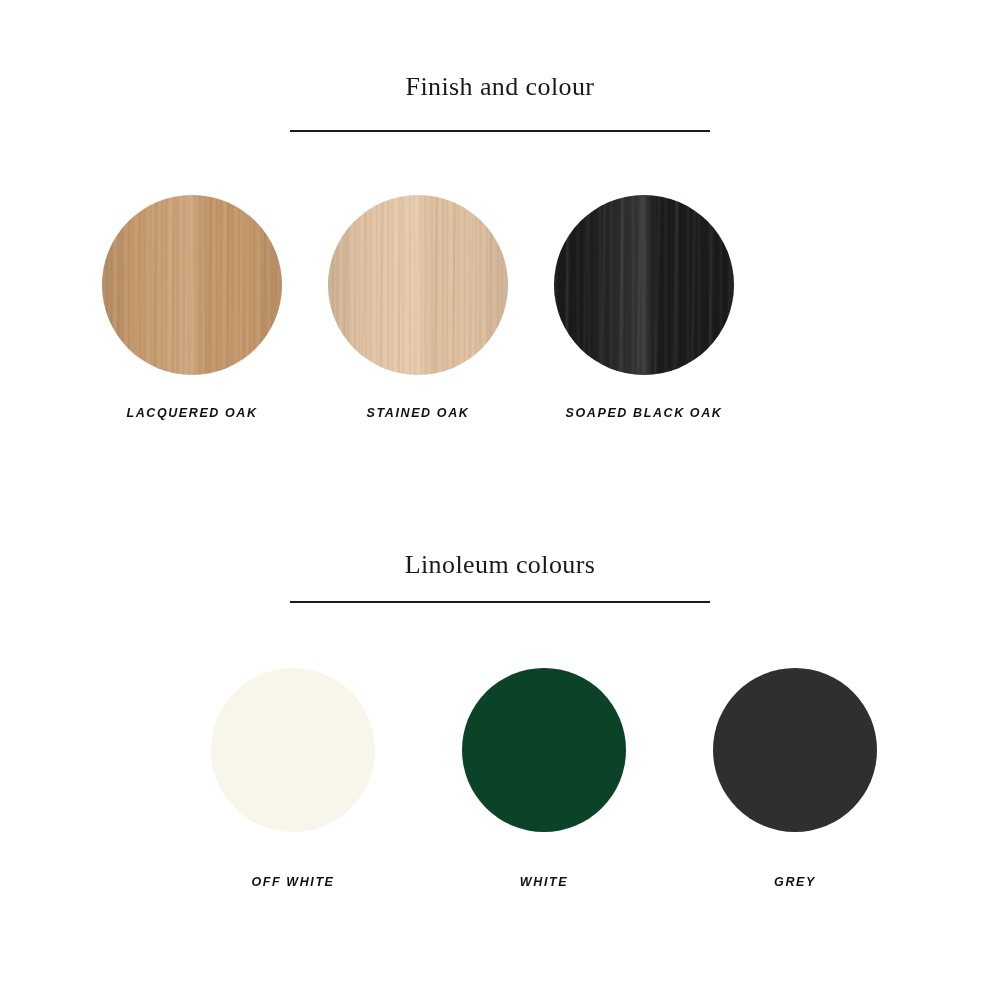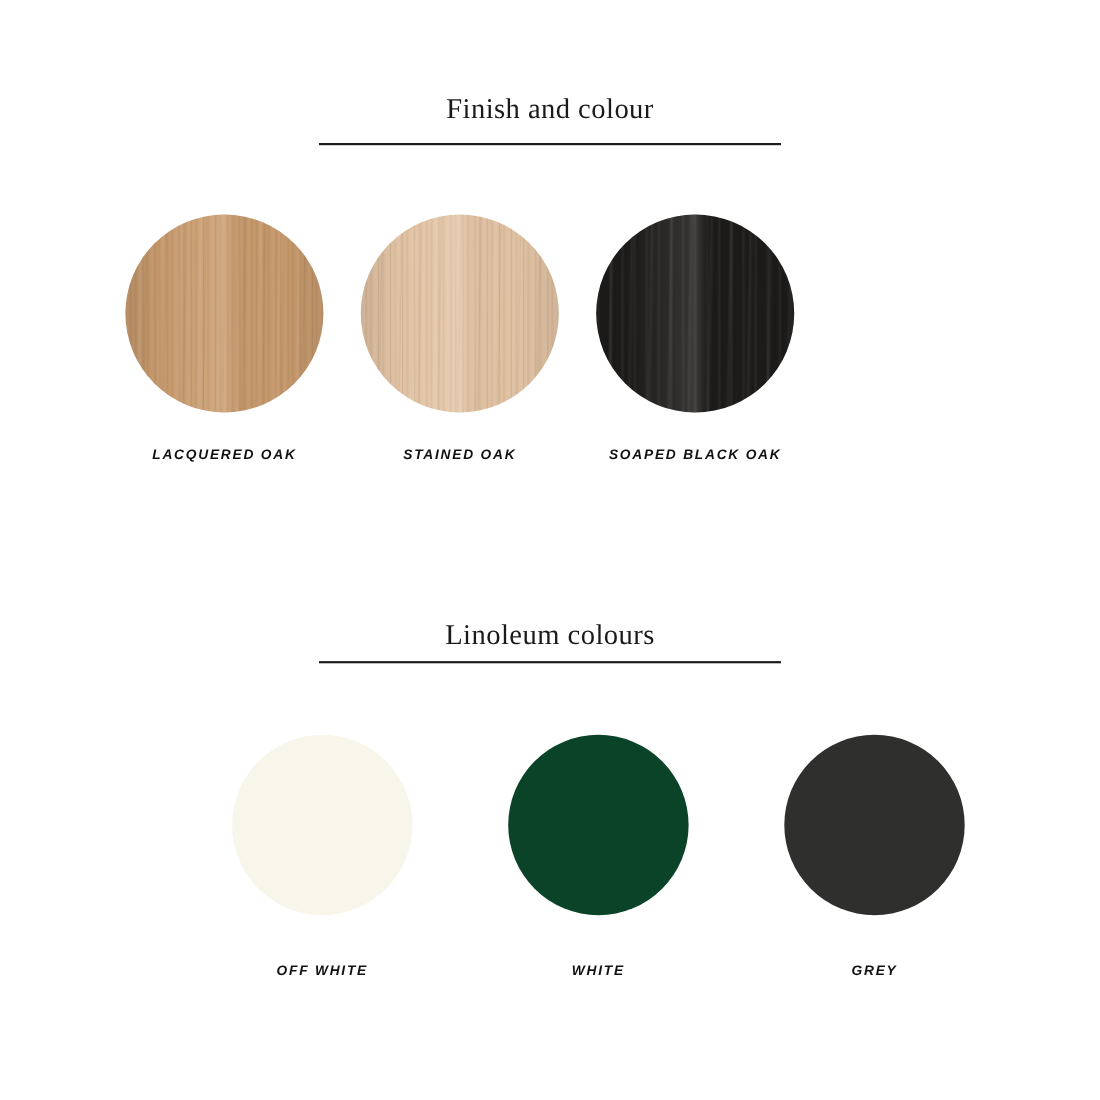--- a/index.html
+++ b/index.html
@@ -29,21 +29,21 @@
     width: 1000px;
   }
   .section-title {
     font-family: "Liberation Serif", "DejaVu Serif", serif;
     font-size: 26px;
     font-weight: 400;
     color: #1a1a1a;
     text-align: center;
     letter-spacing: 0.4px;
     line-height: 1;
-    margin: 16px;
+    margin: 4px;
   }
   .section-rule {
     width: 420px;
     height: 0;
     margin: 0 auto;
     border-top: 2px solid #1c1c1c;
   }
 
   
   .swatch-row {
@@ -72,21 +72,21 @@
     color: #111111;
     text-align: center;
     white-space: nowrap;
   }
 
   
   #finish-row {
     top: 195px;
     left: 0;
     width: 836px;
-    gap: 34px;
+    gap: 46px;
   }
   #finish-row .swatch-disc {
     width: 180px;
     height: 180px;
   }
   #finish-row .swatch-label {
     margin-top: 31px;
   }
 
   

